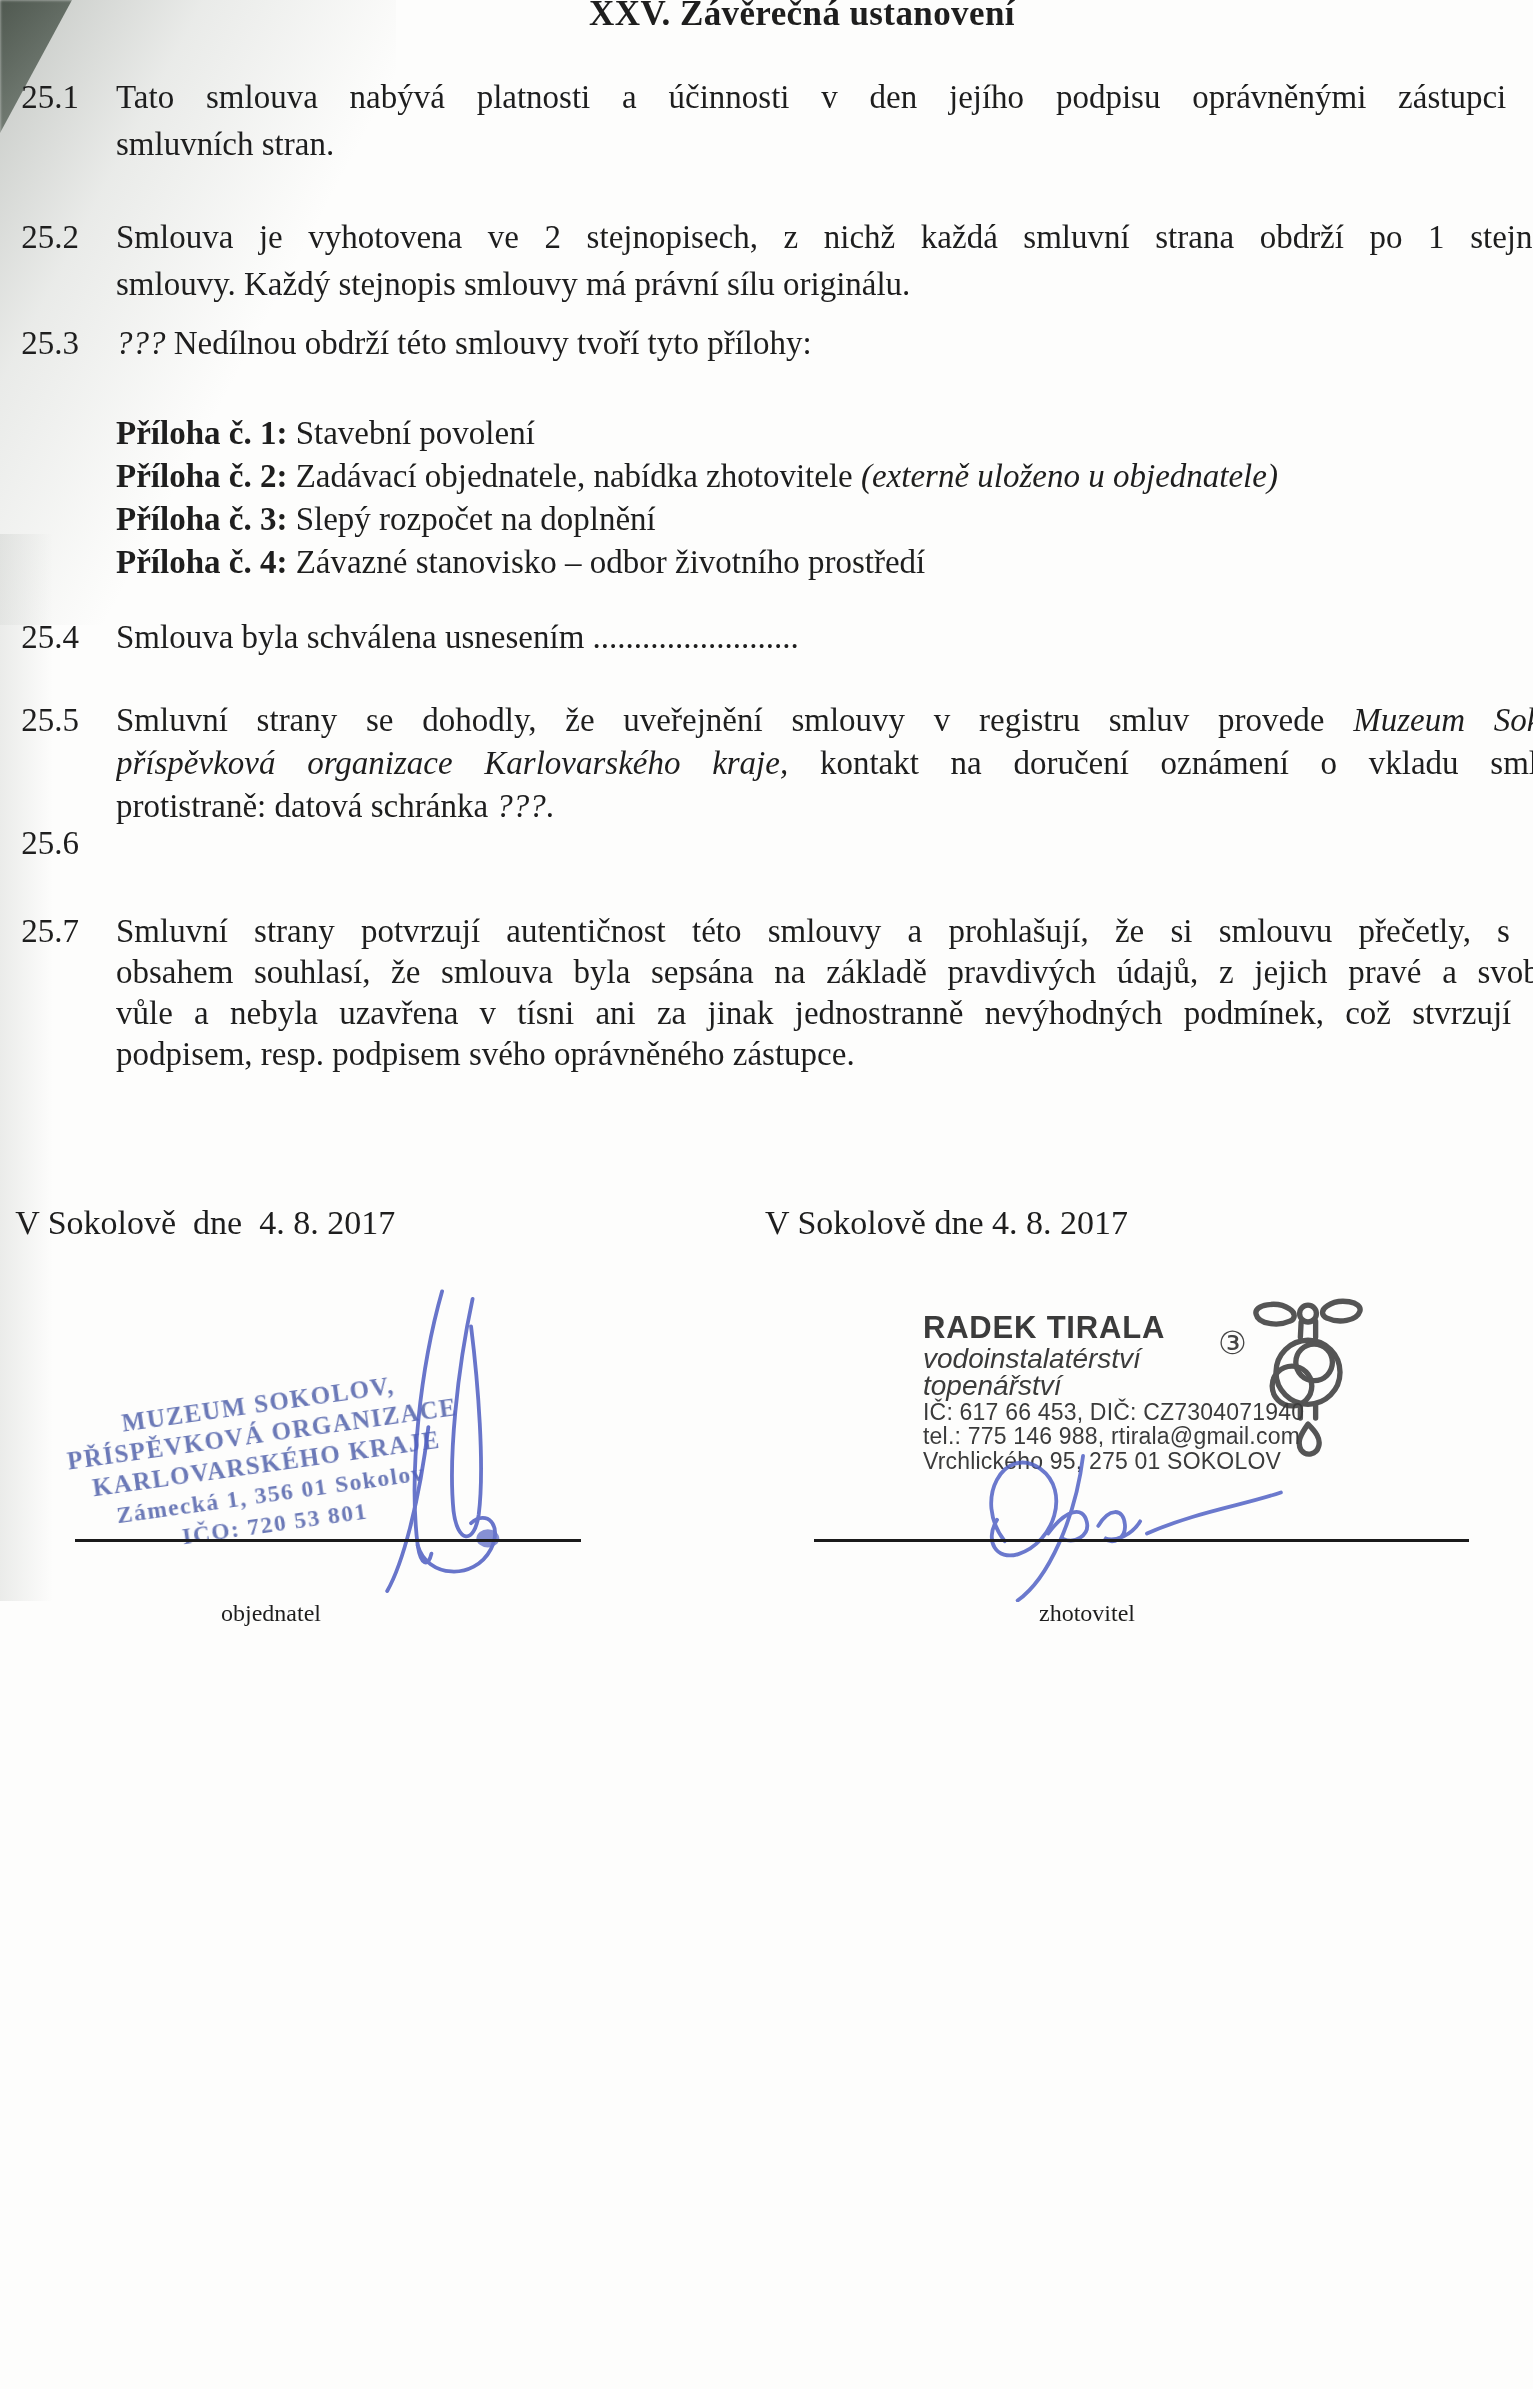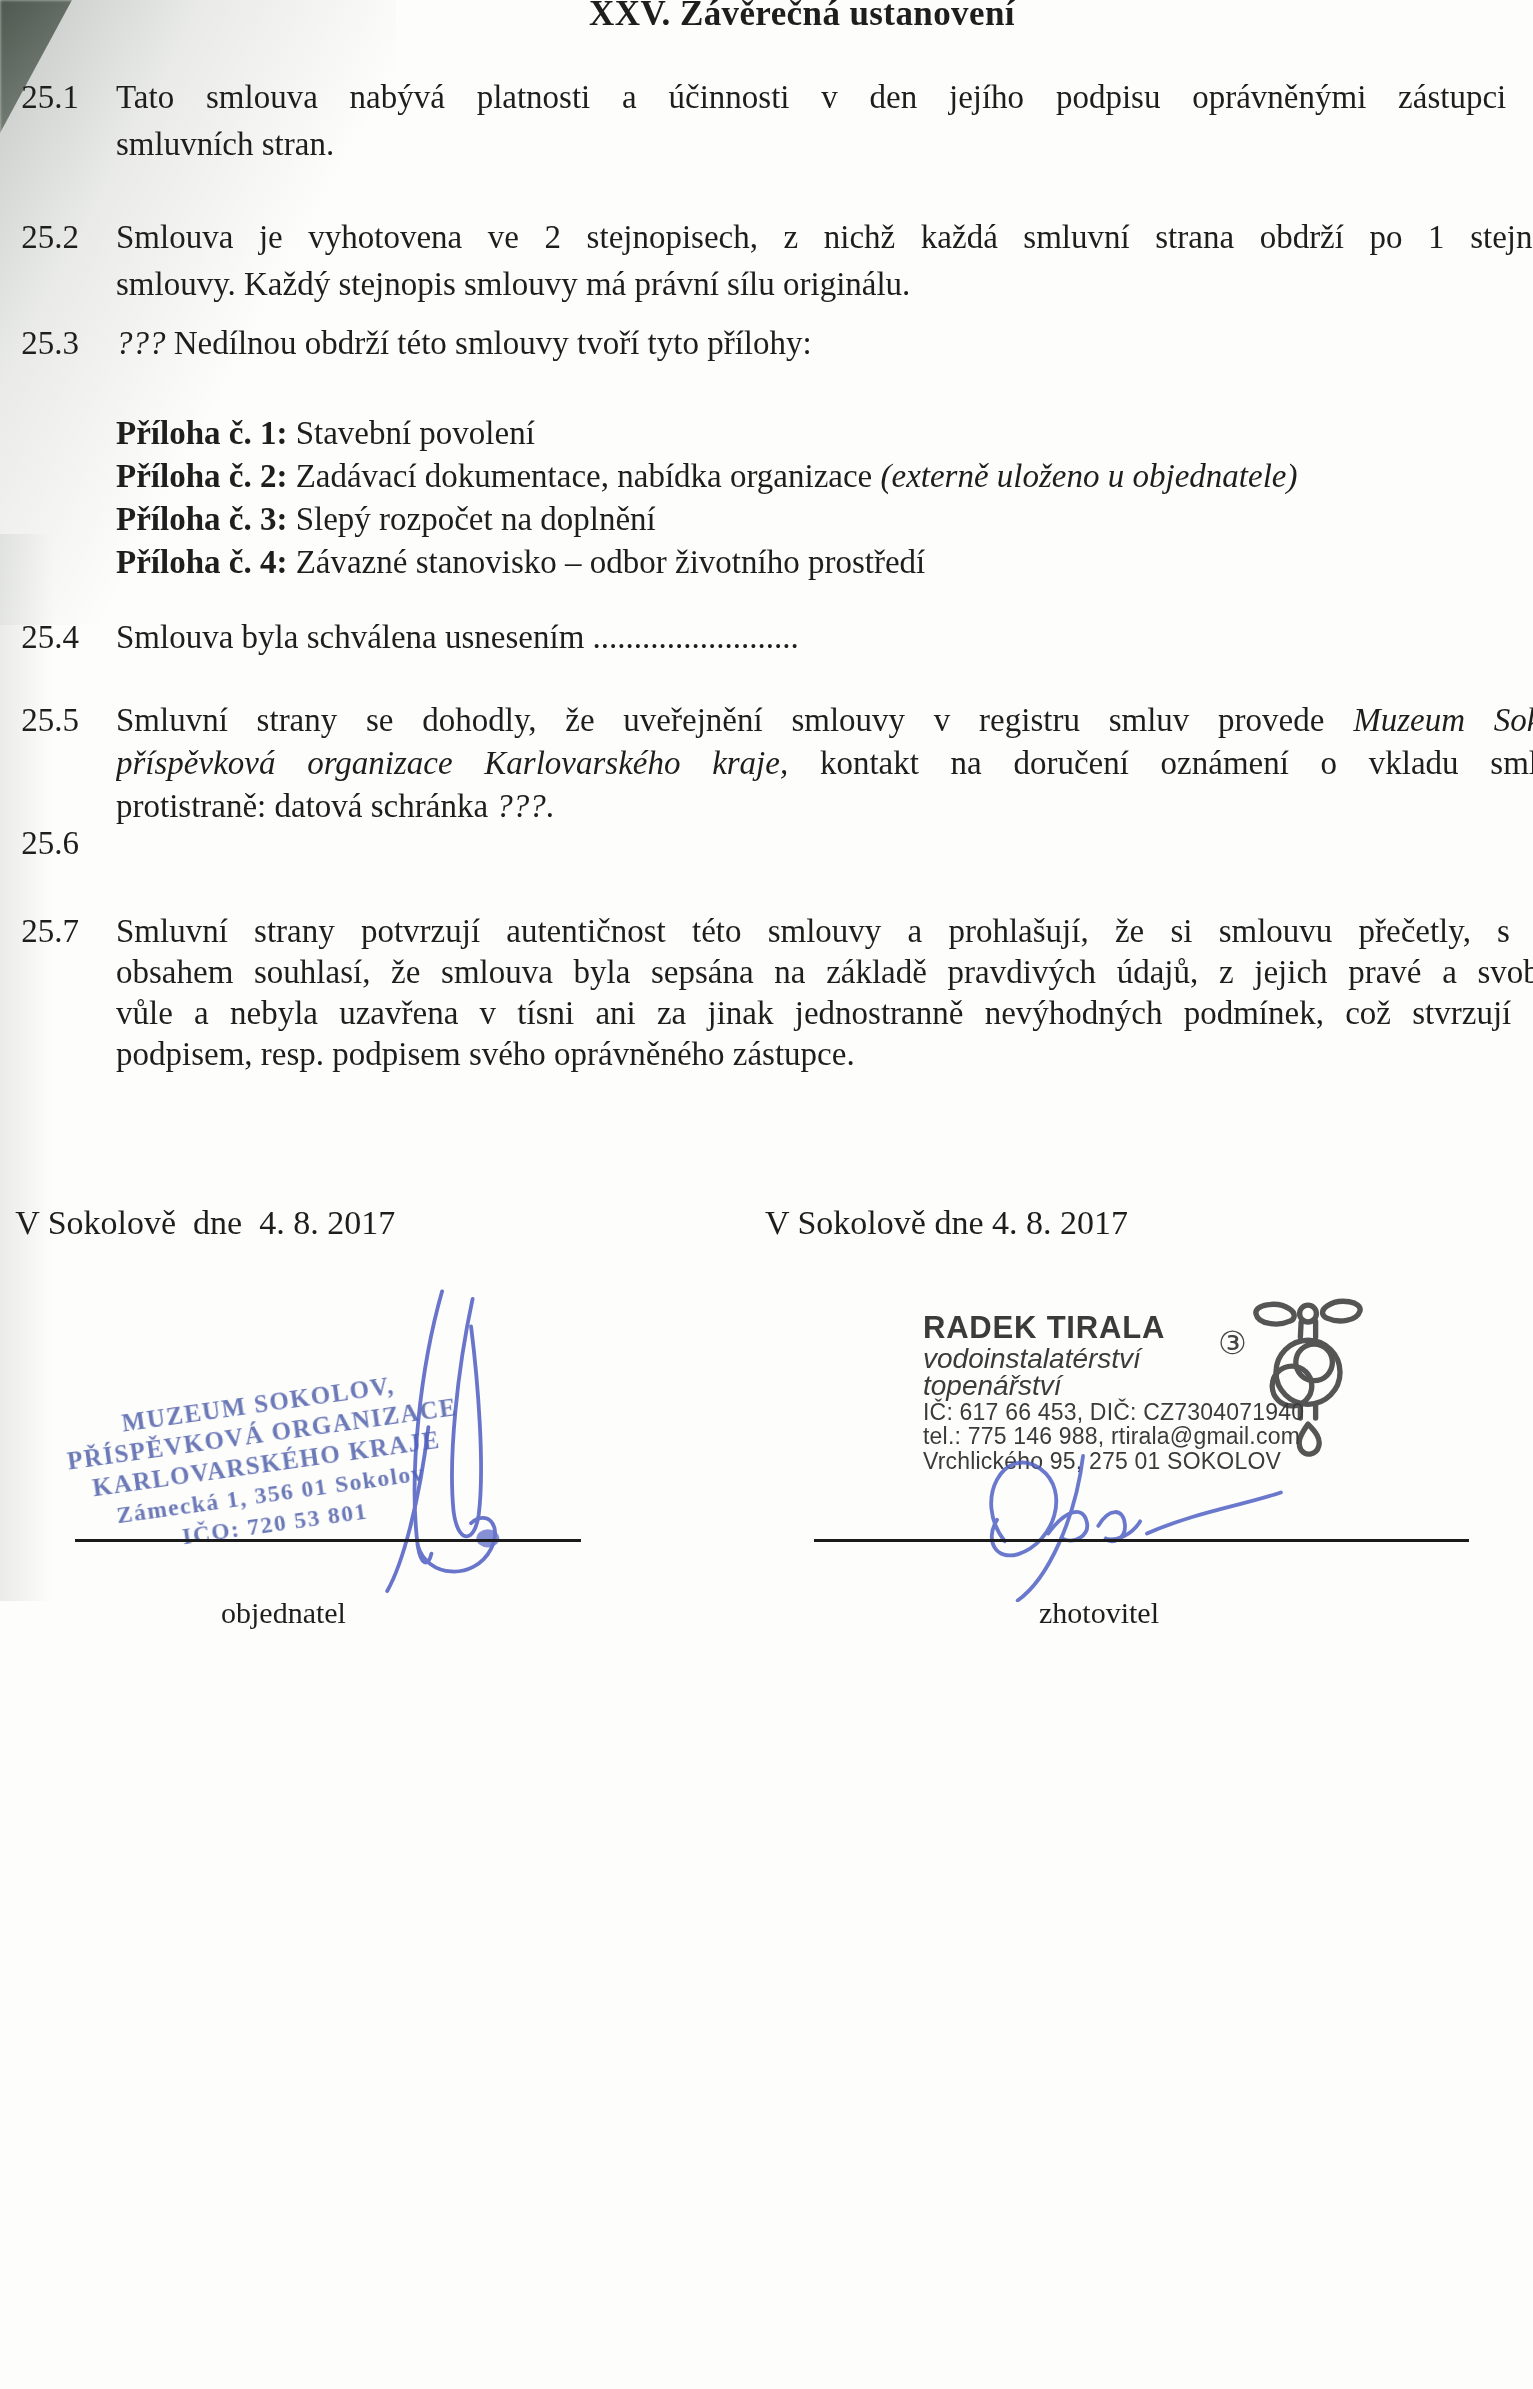--- a/index.html
+++ b/index.html
@@ -52,21 +52,21 @@
   .stamp-right .name{font-size:31px;font-weight:bold;letter-spacing:0.8px;line-height:35px;}
   .stamp-right .trade{font-size:28px;font-style:italic;line-height:27.4px;}
   .stamp-right .info{font-size:23px;line-height:24.4px;letter-spacing:0.2px;}
   .badge{position:absolute;left:1218px;top:1324px;font-size:32px;color:#454545;
     font-family:"DejaVu Sans",sans-serif;}
 
   .sigline{position:absolute;top:1539px;height:3px;background:#1b1b1b;}
   .sigline.left{left:75px;width:506px;}
   .sigline.right{left:814px;width:655px;}
 
-  .party-label{position:absolute;top:1590px;font-size:30px;line-height:46px;}
+  .party-label{position:absolute;top:1590px;font-size:24px;line-height:46px;}
   .party-label.left{left:221px;}
   .party-label.right{left:1039px;}
 
   .sig{position:absolute;}
   .sig.left{left:314px;top:1282px;}
   .sig.right{left:932px;top:1427px;}
   .faucet{position:absolute;left:1247px;top:1296px;}
 </style>
 </head>
 <body>
@@ -95,21 +95,21 @@
 
 <div class="sec lh62" style="top:320px">
   <div class="num">25.3</div>
   <div class="body">
     <div><span class="it">???</span><span> Nedílnou obdrží této smlouvy tvoří tyto přílohy:</span></div>
   </div>
 </div>
 
 <div class="attach">
   <div><span class="b">Příloha č. 1:</span><span> Stavební povolení</span><span class="it"></span></div>
-  <div><span class="b">Příloha č. 2:</span><span> Zadávací dokumentace, nabídka organizace </span><span class="it">(externě uloženo u objednatele)</span></div>
+  <div><span class="b">Příloha č. 2:</span><span> Zadávací objednatele, nabídka zhotovitele </span><span class="it">(externě uloženo u objednatele)</span></div>
   <div><span class="b">Příloha č. 3:</span><span> Slepý rozpočet na doplnění</span><span class="it"></span></div>
   <div><span class="b">Příloha č. 4:</span><span> Závazné stanovisko – odbor životního prostředí</span><span class="it"></span></div>
 </div>
 
 <div class="sec lh62" style="top:614px">
   <div class="num">25.4</div>
   <div class="body">
     <div>Smlouva byla schválena usnesením .........................</div>
   </div>
 </div>

